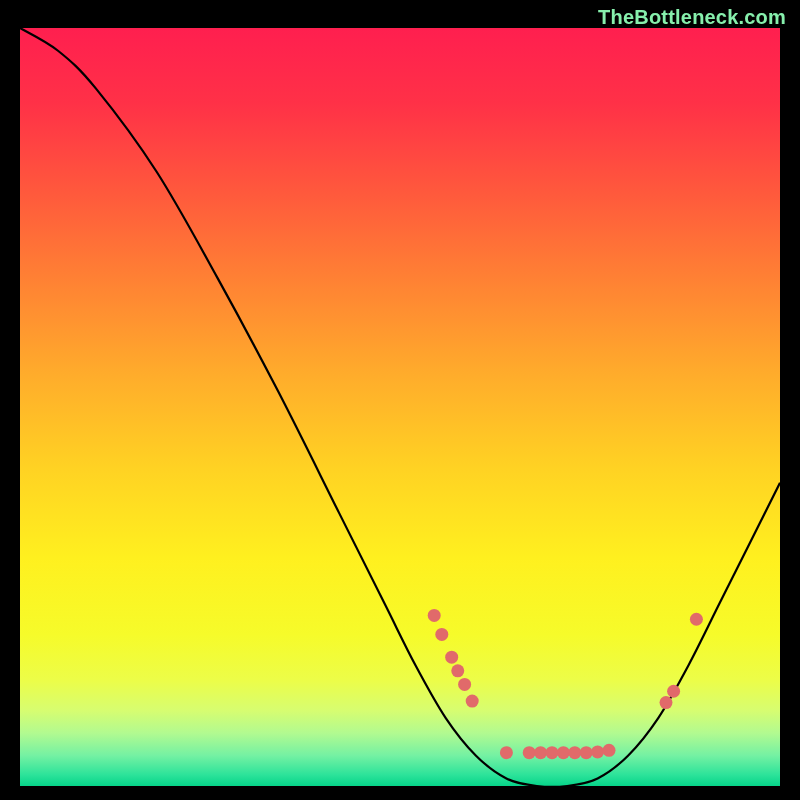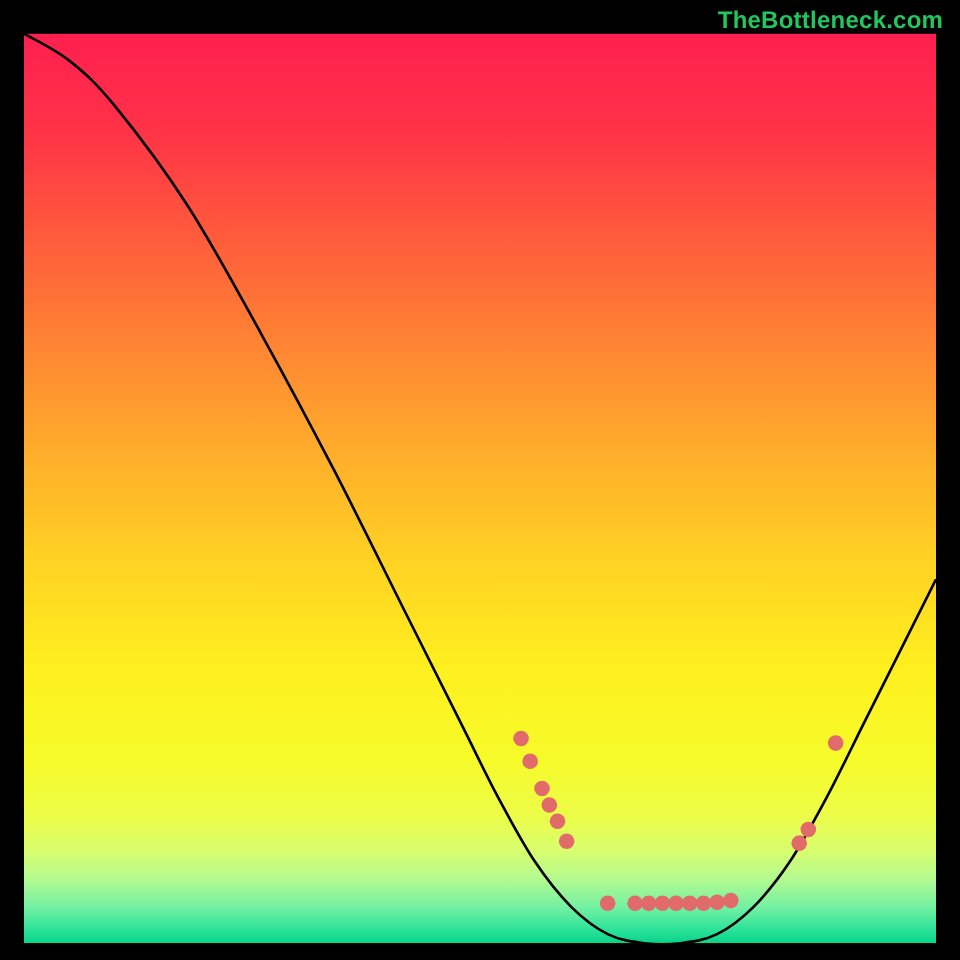--- a/index.html
+++ b/index.html
@@ -10,21 +10,21 @@
     height: 800px;
     background: #000;
   }
   .watermark {
     position: absolute;
     top: 6px;
     right: 14px;
     font-family: Arial, Helvetica, sans-serif;
     font-size: 20px;
     font-weight: 600;
-    color: #22c55e;
+    color: #86efac;
     letter-spacing: 0.2px;
     z-index: 5;
   }
   .plot {
     position: absolute;
     left: 20px;
     top: 28px;
     width: 760px;
     height: 758px;
   }

